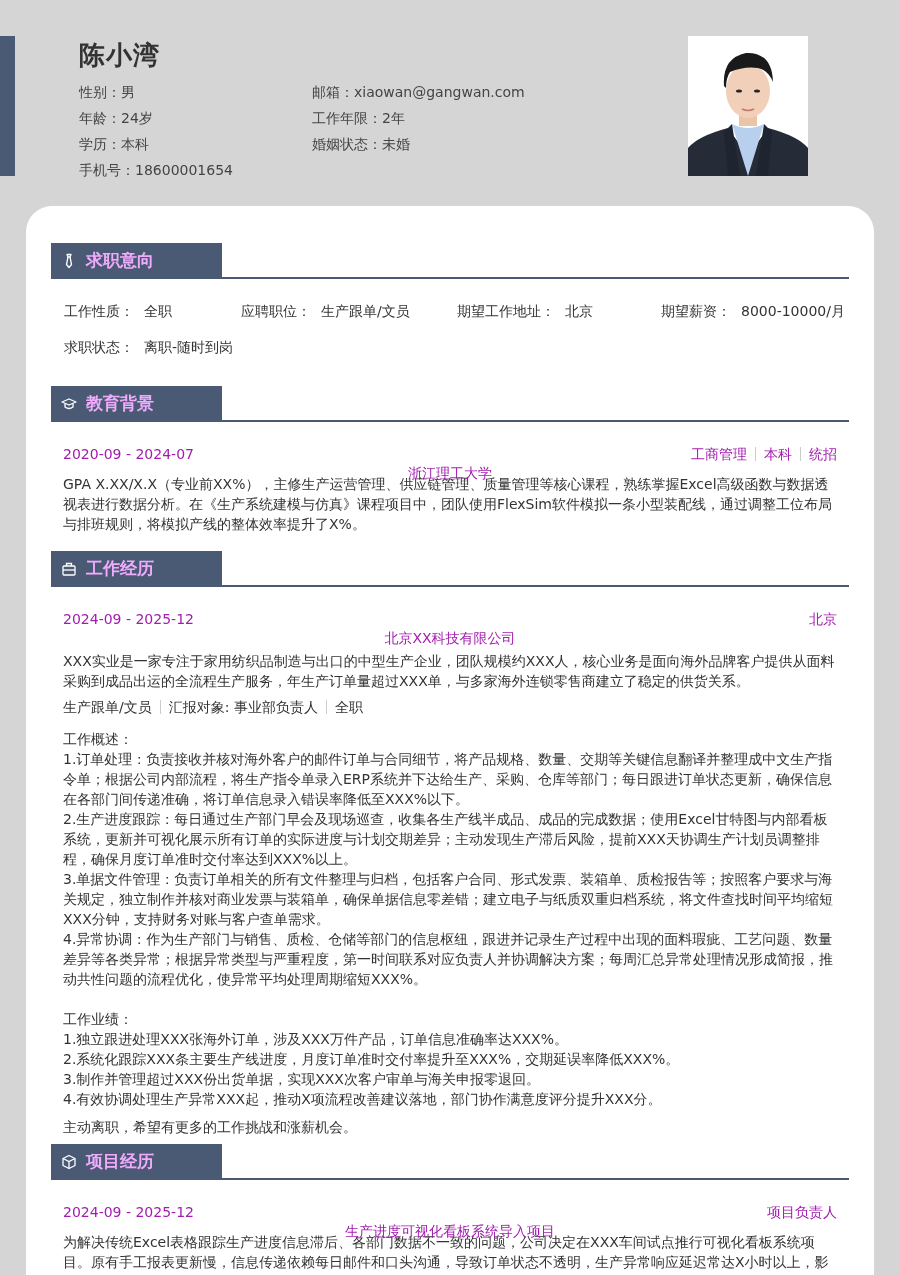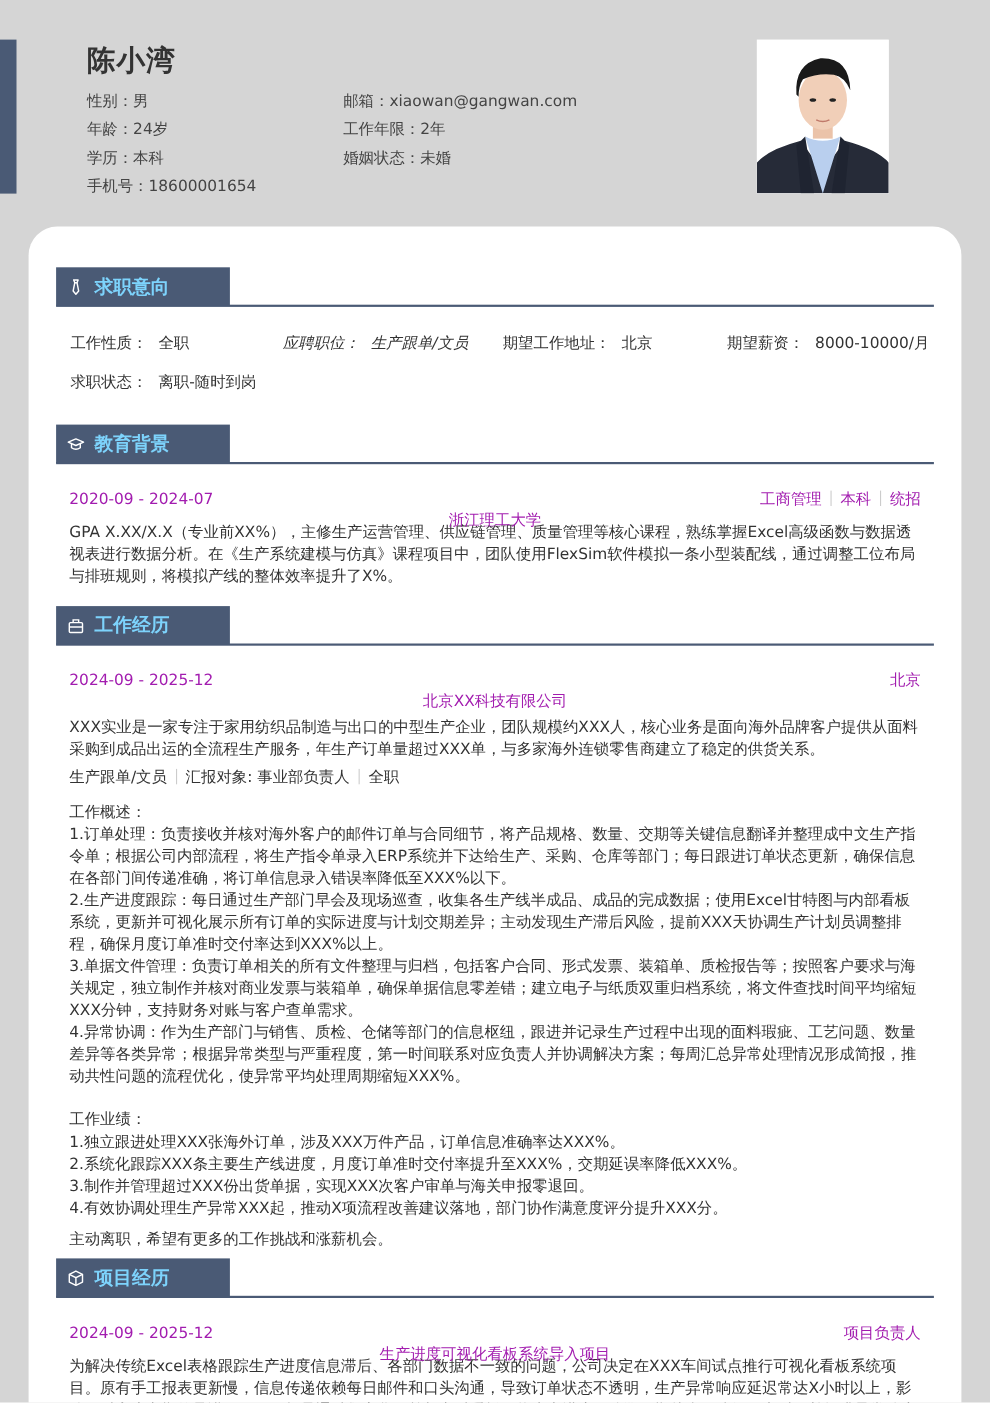--- a/index.html
+++ b/index.html
@@ -28,22 +28,22 @@
   }
   .card {
     position: absolute; left: 26px; top: 206px; width: 848px; height: 1100px;
     background: #fff; border-radius: 26px;
   }
   .section { position: absolute; left: 25px; width: 798px; }
   .sec-head {
     position: relative; height: 36px; border-bottom: 2px solid #4a5a75;
   }
   .sec-tab {
-    position: absolute; left: 0; top: 0; width: 158px; height: 35px;
-    background: #4a5a75; color: #7dd3fc; display: flex; align-items: center;
+    position: absolute; left: 0; top: 0; width: 171px; height: 35px;
+    background: #4a5a75; color: #f0abfc; display: flex; align-items: center;
     padding-left: 10px; font-size: 17px; font-weight: bold;
   }
   .sec-tab svg { width: 16px; height: 16px; margin-right: 9px; flex: none; }
   .entry-row {
     display: flex; justify-content: space-between; font-size: 14px; color: #a21caf;
     padding: 0 12px; height: 20px; line-height: 20px;
   }
   .entry-row .mid { position: absolute; left: 0; right: 0; text-align: center; pointer-events: none; margin-top: 19px; }
   .para { padding: 0 12px; font-size: 14px; line-height: 20px; color: #333; }
   .sep { display: inline-block; width: 1px; height: 14px; background: #ccc; margin: 0 8px; vertical-align: -2px; }
@@ -94,21 +94,21 @@
       <div class="sec-tab">
         <svg viewBox="0 0 16 16">
           <path d="M6 1.5 L10 1.5 L9 4 L7 4 Z" fill="none" stroke="#fff" stroke-width="1.3" stroke-linejoin="round"></path>
           <path d="M7 4 L5.5 11.5 L8 14.5 L10.5 11.5 L9 4" fill="none" stroke="#fff" stroke-width="1.3" stroke-linejoin="round"></path>
         </svg>
         <span>求职意向</span>
       </div>
     </div>
     <div class="intent-grid" style="height:90px;">
       <span class="item" style="left:13px; top:24px;"><span class="lbl">工作性质：</span><span>全职</span></span>
-      <span class="item" style="left:206px; top:24px;font-style:italic;"><span class="lbl">应聘职位：</span><span>生产跟单/文员</span></span>
+      <span class="item" style="left:190px; top:24px;"><span class="lbl">应聘职位：</span><span>生产跟单/文员</span></span>
       <span class="item" style="left:406px; top:24px;"><span class="lbl">期望工作地址：</span><span>北京</span></span>
       <span class="item" style="left:610px; top:24px;"><span class="lbl">期望薪资：</span><span>8000-10000/月</span></span>
       <span class="item" style="left:13px; top:60px;"><span class="lbl">求职状态：</span><span>离职-随时到岗</span></span>
     </div>
   </div>
 
   <div class="section" style="top:180px;">
     <div class="sec-head">
       <div class="sec-tab">
         <svg viewBox="0 0 16 16">
@@ -146,21 +146,21 @@
     </div>
     <div class="para" style="margin-top:22px;">XXX实业是一家专注于家用纺织品制造与出口的中型生产企业，团队规模约XXX人，核心业务是面向海外品牌客户提供从面料采购到成品出运的全流程生产服务，年生产订单量超过XXX单，与多家海外连锁零售商建立了稳定的供货关系。</div>
     <div class="para" style="margin-top:6px;">
       <span>生产跟单/文员</span><span class="sep"></span><span>汇报对象: 事业部负责人</span><span class="sep"></span><span>全职</span>
     </div>
     <div class="para" style="margin-top:12px;">工作概述：</div>
     <div class="para">1.订单处理：负责接收并核对海外客户的邮件订单与合同细节，将产品规格、数量、交期等关键信息翻译并整理成中文生产指令单；根据公司内部流程，将生产指令单录入ERP系统并下达给生产、采购、仓库等部门；每日跟进订单状态更新，确保信息在各部门间传递准确，将订单信息录入错误率降低至XXX%以下。</div>
     <div class="para">2.生产进度跟踪：每日通过生产部门早会及现场巡查，收集各生产线半成品、成品的完成数据；使用Excel甘特图与内部看板系统，更新并可视化展示所有订单的实际进度与计划交期差异；主动发现生产滞后风险，提前XXX天协调生产计划员调整排程，确保月度订单准时交付率达到XXX%以上。</div>
     <div class="para">3.单据文件管理：负责订单相关的所有文件整理与归档，包括客户合同、形式发票、装箱单、质检报告等；按照客户要求与海关规定，独立制作并核对商业发票与装箱单，确保单据信息零差错；建立电子与纸质双重归档系统，将文件查找时间平均缩短XXX分钟，支持财务对账与客户查单需求。</div>
     <div class="para">4.异常协调：作为生产部门与销售、质检、仓储等部门的信息枢纽，跟进并记录生产过程中出现的面料瑕疵、工艺问题、数量差异等各类异常；根据异常类型与严重程度，第一时间联系对应负责人并协调解决方案；每周汇总异常处理情况形成简报，推动共性问题的流程优化，使异常平均处理周期缩短XXX%。</div>
-    <div class="para" style="margin-top:20px;font-family:Liberation Mono, monospace;">工作业绩：</div>
+    <div class="para" style="margin-top:20px;">工作业绩：</div>
     <div class="para">1.独立跟进处理XXX张海外订单，涉及XXX万件产品，订单信息准确率达XXX%。</div>
     <div class="para">2.系统化跟踪XXX条主要生产线进度，月度订单准时交付率提升至XXX%，交期延误率降低XXX%。</div>
     <div class="para">3.制作并管理超过XXX份出货单据，实现XXX次客户审单与海关申报零退回。</div>
     <div class="para">4.有效协调处理生产异常XXX起，推动X项流程改善建议落地，部门协作满意度评分提升XXX分。</div>
     <div class="para" style="margin-top:8px;">主动离职，希望有更多的工作挑战和涨薪机会。</div>
   </div>
 
   <div class="section" style="top:938px;">
     <div class="sec-head">
       <div class="sec-tab">

